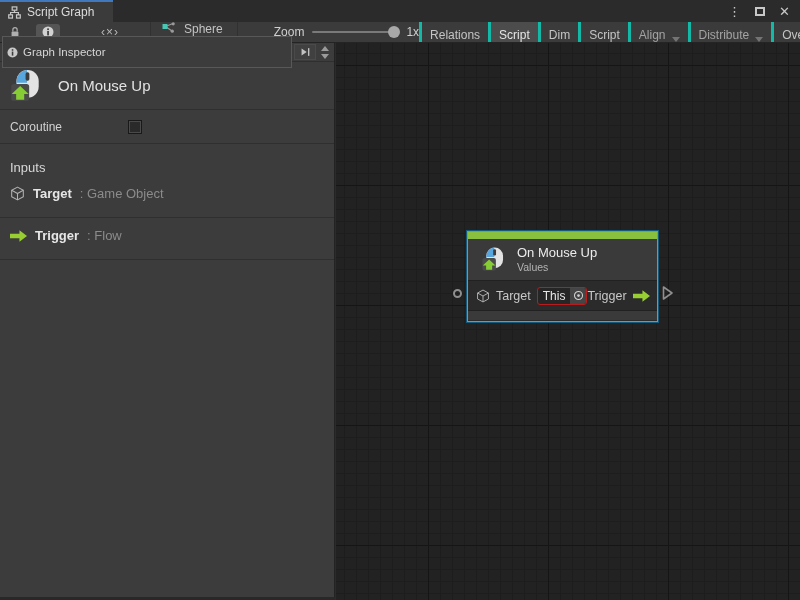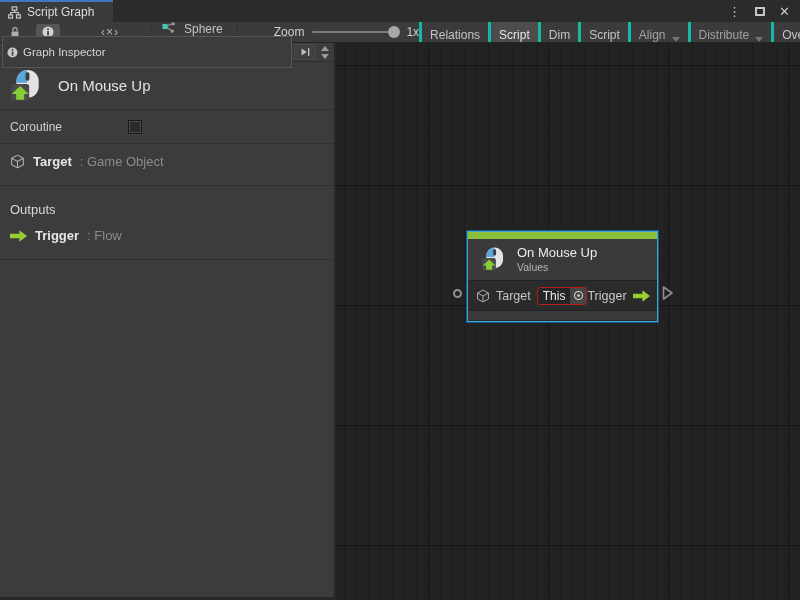--- a/index.html
+++ b/index.html
@@ -227,35 +227,35 @@
     </div>
     <div class="divider"></div>
 
     <div class="coroutine-row">
       <span class="coroutine-label">Coroutine</span>
       <span class="checkbox"></span>
     </div>
     <div class="divider"></div>
 
     <div class="io-section">
+      <div class="io-heading">Inputs</div>
       <div class="io-row">
         <svg width="15" height="15" viewBox="0 0 16 16">
           <g stroke="#b2b2b2" stroke-width="1.1" fill="none" stroke-linejoin="round">
             <path d="M8 1.2 L14.2 4.6 V11.4 L8 14.8 L1.8 11.4 V4.6 Z"></path>
             <path d="M1.8 4.6 L8 8 L14.2 4.6 M8 8 V14.8"></path>
           </g>
         </svg>
         <span class="io-name">Target</span>
         <span class="io-type">: Game Object</span>
       </div>
     </div>
     <div class="divider"></div>
 
     <div class="io-section">
-      <div class="io-heading">Outputs</div>
       <div class="io-row">
         <svg width="17" height="12" viewBox="0 0 18 12">
           <polygon points="0,3.5 10,3.5 10,0 18,6 10,12 10,8.5 0,8.5" fill="#98ce32"></polygon>
         </svg>
         <span class="io-name">Trigger</span>
         <span class="io-type">: Flow</span>
       </div>
     </div>
     <div class="divider"></div>
   </div>

